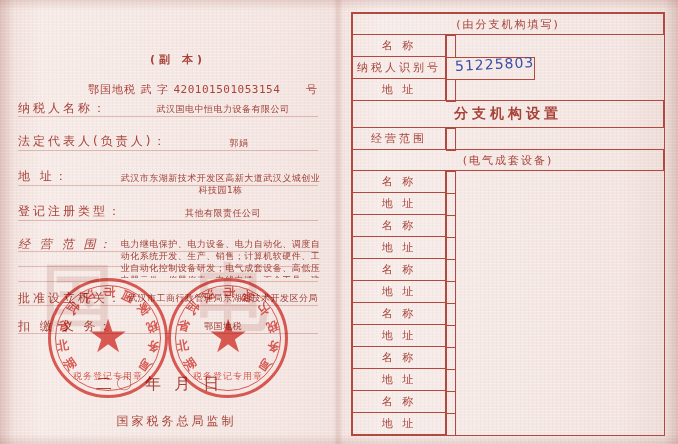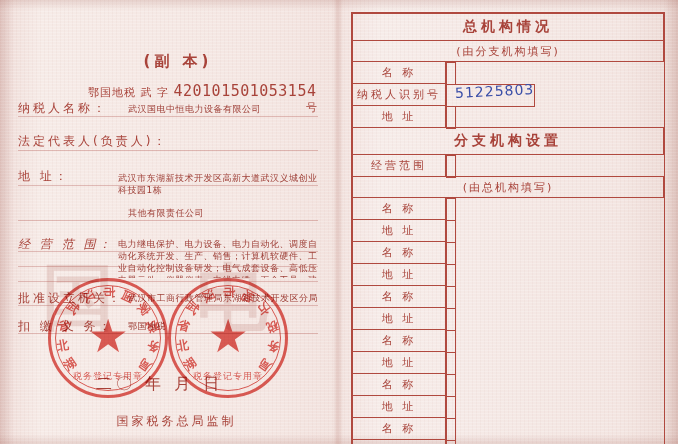--- a/index.html
+++ b/index.html
@@ -33,28 +33,28 @@
 
   
   .left{position:absolute;left:0;top:0;width:333px;height:444px;}
   .title{
     position:absolute;left:78px;top:18px;width:200px;text-align:center;
     font-size:24px;font-weight:bold;letter-spacing:6px;color:#a8433a;
     font-family:"DejaVu Sans","Liberation Sans",sans-serif;
   }
   .subtitle{
     position:absolute;left:78px;top:52px;width:200px;text-align:center;
-    font-size:15px;font-weight:bold;letter-spacing:4px;color:#a8433a;
+    font-size:11px;font-weight:bold;letter-spacing:4px;color:#a8433a;
   }
   .numline{position:absolute;left:88px;top:82px;width:230px;font-size:11px;color:#a8433a;letter-spacing:1px;}
-  .numline .code{font-family:"DejaVu Sans Mono","Liberation Mono",monospace;font-size:15px;letter-spacing:0.5px;}
+  .numline .code{font-family:"DejaVu Sans Mono","Liberation Mono",monospace;font-size:11px;letter-spacing:0.5px;}
   .numline .hao{float:right;}
 
   .row{position:absolute;left:18px;font-size:12px;color:#a8433a;letter-spacing:3px;white-space:nowrap;}
-  .val{position:absolute;font-size:9px;color:#9e3f37;letter-spacing:0.5px;line-height:12px;}
+  .val{position:absolute;font-size:9px;color:#9e3f37;letter-spacing:0.5px;line-height:12px;text-align:center;}
   .rule{position:absolute;left:18px;width:300px;border-bottom:1px solid rgba(168,67,58,0.30);}
 
   .footer{
     position:absolute;left:0;right:0;bottom:14px;text-align:center;
     font-size:12px;letter-spacing:3px;color:#a8433a;padding-left:20px;
   }
   .dateline{position:absolute;left:96px;top:374px;font-size:16px;letter-spacing:4px;color:#a8433a;}
 
   
   .stamp{position:absolute;border:3px solid #d7342c;border-radius:50%;
@@ -103,26 +103,28 @@
       <span>鄂国地税 武 字</span>
       <span class="code">420101501053154</span>
       <span class="hao">号</span>
     </div>
 
     <div class="row" style="top:100px;">纳税人名称：</div>
     <div class="val" style="left:128px;top:103px;width:190px;">武汉国电中恒电力设备有限公司</div>
     <div class="rule" style="top:116px;"></div>
 
     <div class="row" style="top:133px;">法定代表人(负责人)：</div>
+    <div class="val" style="left:160px;top:137px;width:158px;">郭娟</div>
     <div class="rule" style="top:150px;"></div>
 
     <div class="row" style="top:168px;text-align:right;">地        址：</div>
     <div class="val" style="left:118px;top:172px;width:205px;">武汉市东湖新技术开发区高新大道武汉义城创业科技园1栋</div>
     <div class="rule" style="top:185px;"></div>
 
+    <div class="row" style="top:203px;">登记注册类型：</div>
     <div class="val" style="left:128px;top:207px;width:190px;">其他有限责任公司</div>
     <div class="rule" style="top:220px;"></div>
 
     <div class="row" style="top:236px;font-style:italic;">经 营 范 围：</div>
     <div class="val" style="left:118px;top:238px;width:205px;height:40px;overflow:hidden;">电力继电保护、电力设备、电力自动化、调度自动化系统开发、生产、销售；计算机软硬件、工业自动化控制设备研发；电气成套设备、高低压电器元件、仪器仪表、电线电缆、五金工具、建筑材料销售；技术咨询服务。</div>
     <div class="rule" style="top:251px;"></div>
     <div class="rule" style="top:266px;"></div>
     <div class="rule" style="top:281px;"></div>
 
     <div class="row" style="top:290px;">批准设立机关：</div>
@@ -174,23 +176,20 @@
       <div class="stamp-bottom">税务登记专用章</div>
     </div>
   </div>
 
   <div class="fold"></div>
 
   <div class="right">
     <div class="tbl">
       <table>
         <tbody>
-            <tr>
-          <td colspan="2" class="hdr">总机构情况</td>
-        </tr>
         <tr>
           <td colspan="2" class="hdr2">(由分支机构填写)</td>
         </tr>
 
         <tr>
           <td class="lbl">名     称</td>
           <td class="val"></td>
         </tr>
         <tr>
           <td class="lbl">纳税人识别号</td>
@@ -202,21 +201,21 @@
         </tr>
         <tr>
           <td colspan="2" class="hdr">分支机构设置</td>
         </tr>
 
         <tr>
           <td class="lbl">经营范围</td>
           <td class="val"></td>
         </tr>
         <tr>
-          <td colspan="2" class="hdr2">(由总机构填写)</td>
+          <td colspan="2" class="hdr2">(电气成套设备)</td>
         </tr>
 
         </tbody>
           <tbody id="branch-rows">
             <tr>
               <td class="lbl">名     称</td>
               <td class="val"></td>
             </tr>
             <tr>
               <td class="lbl">地     址</td>

